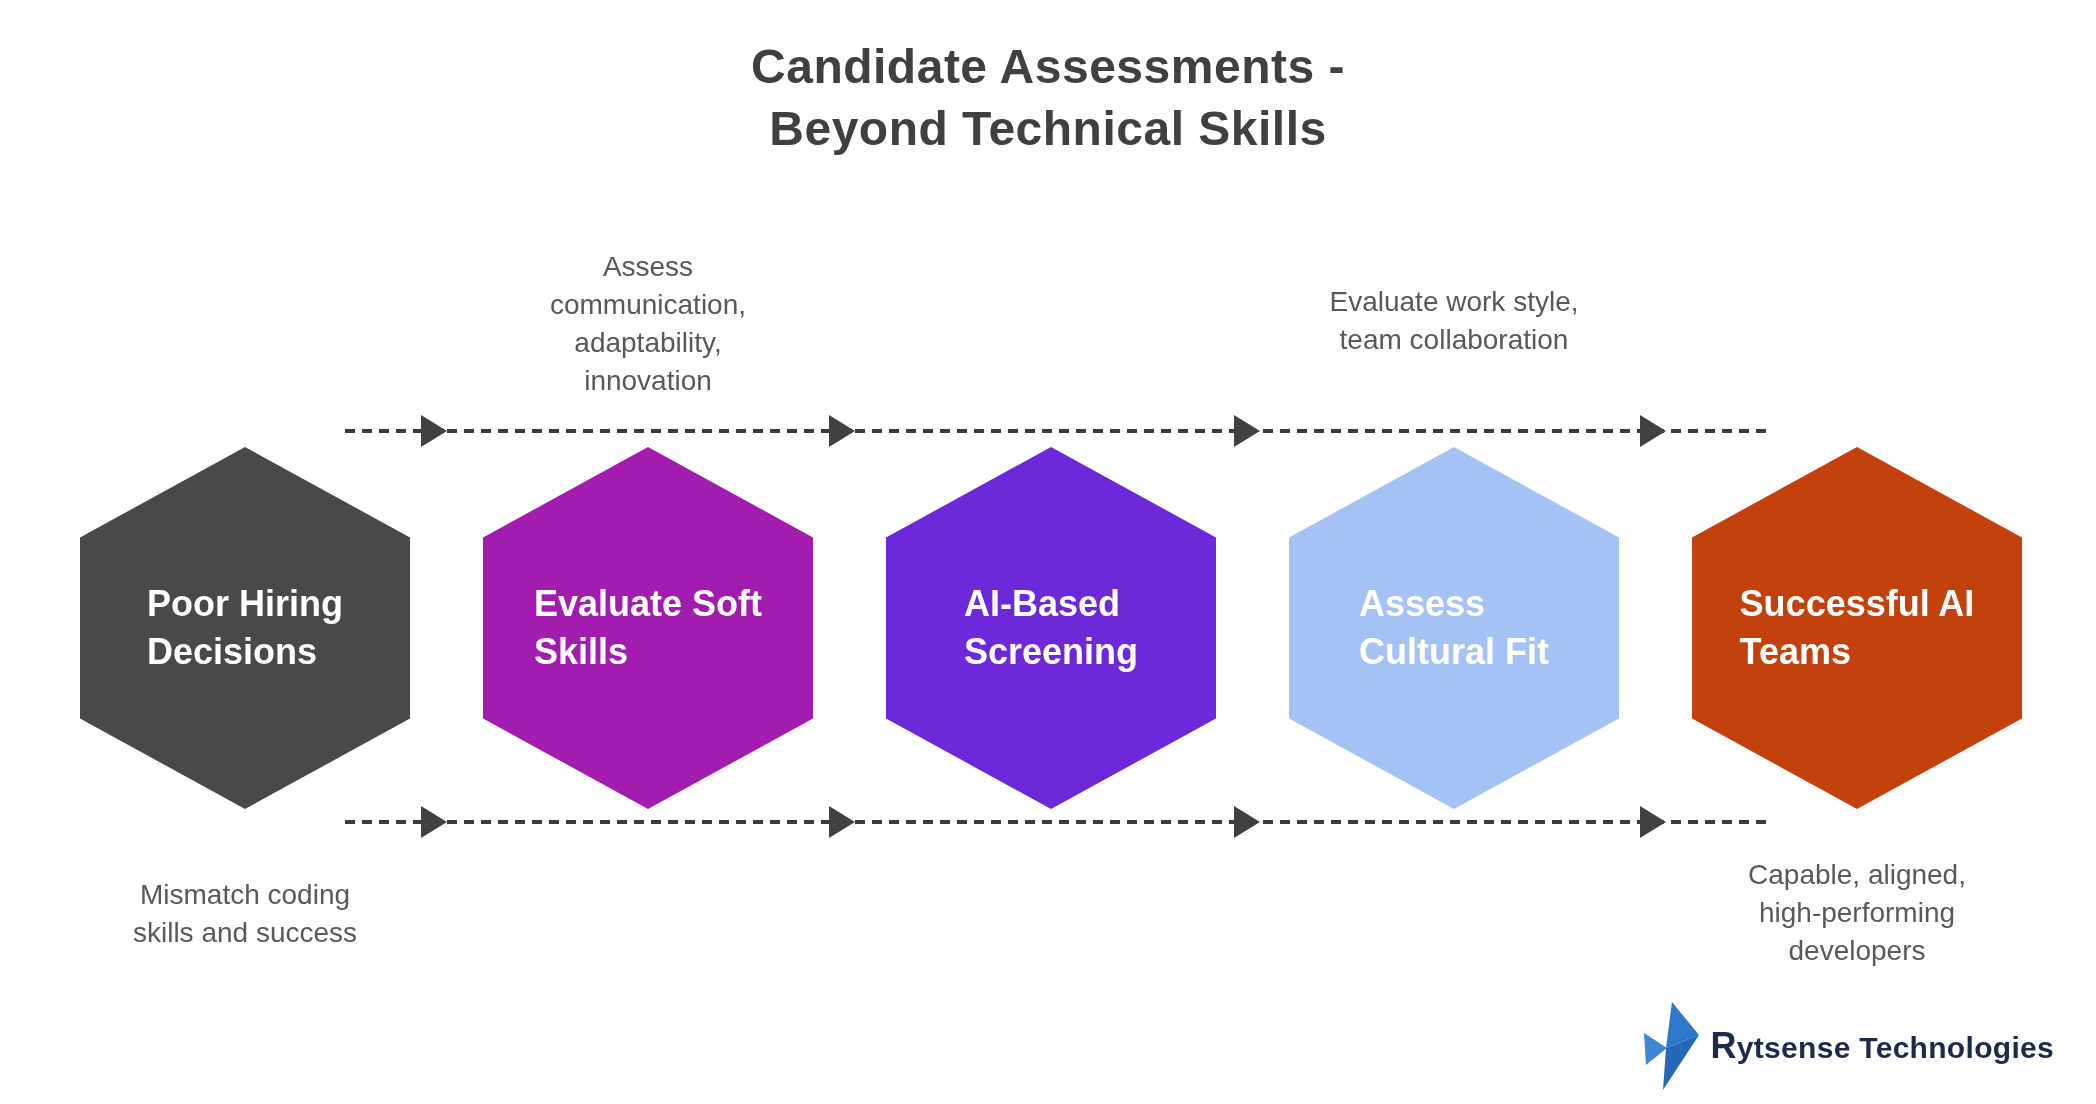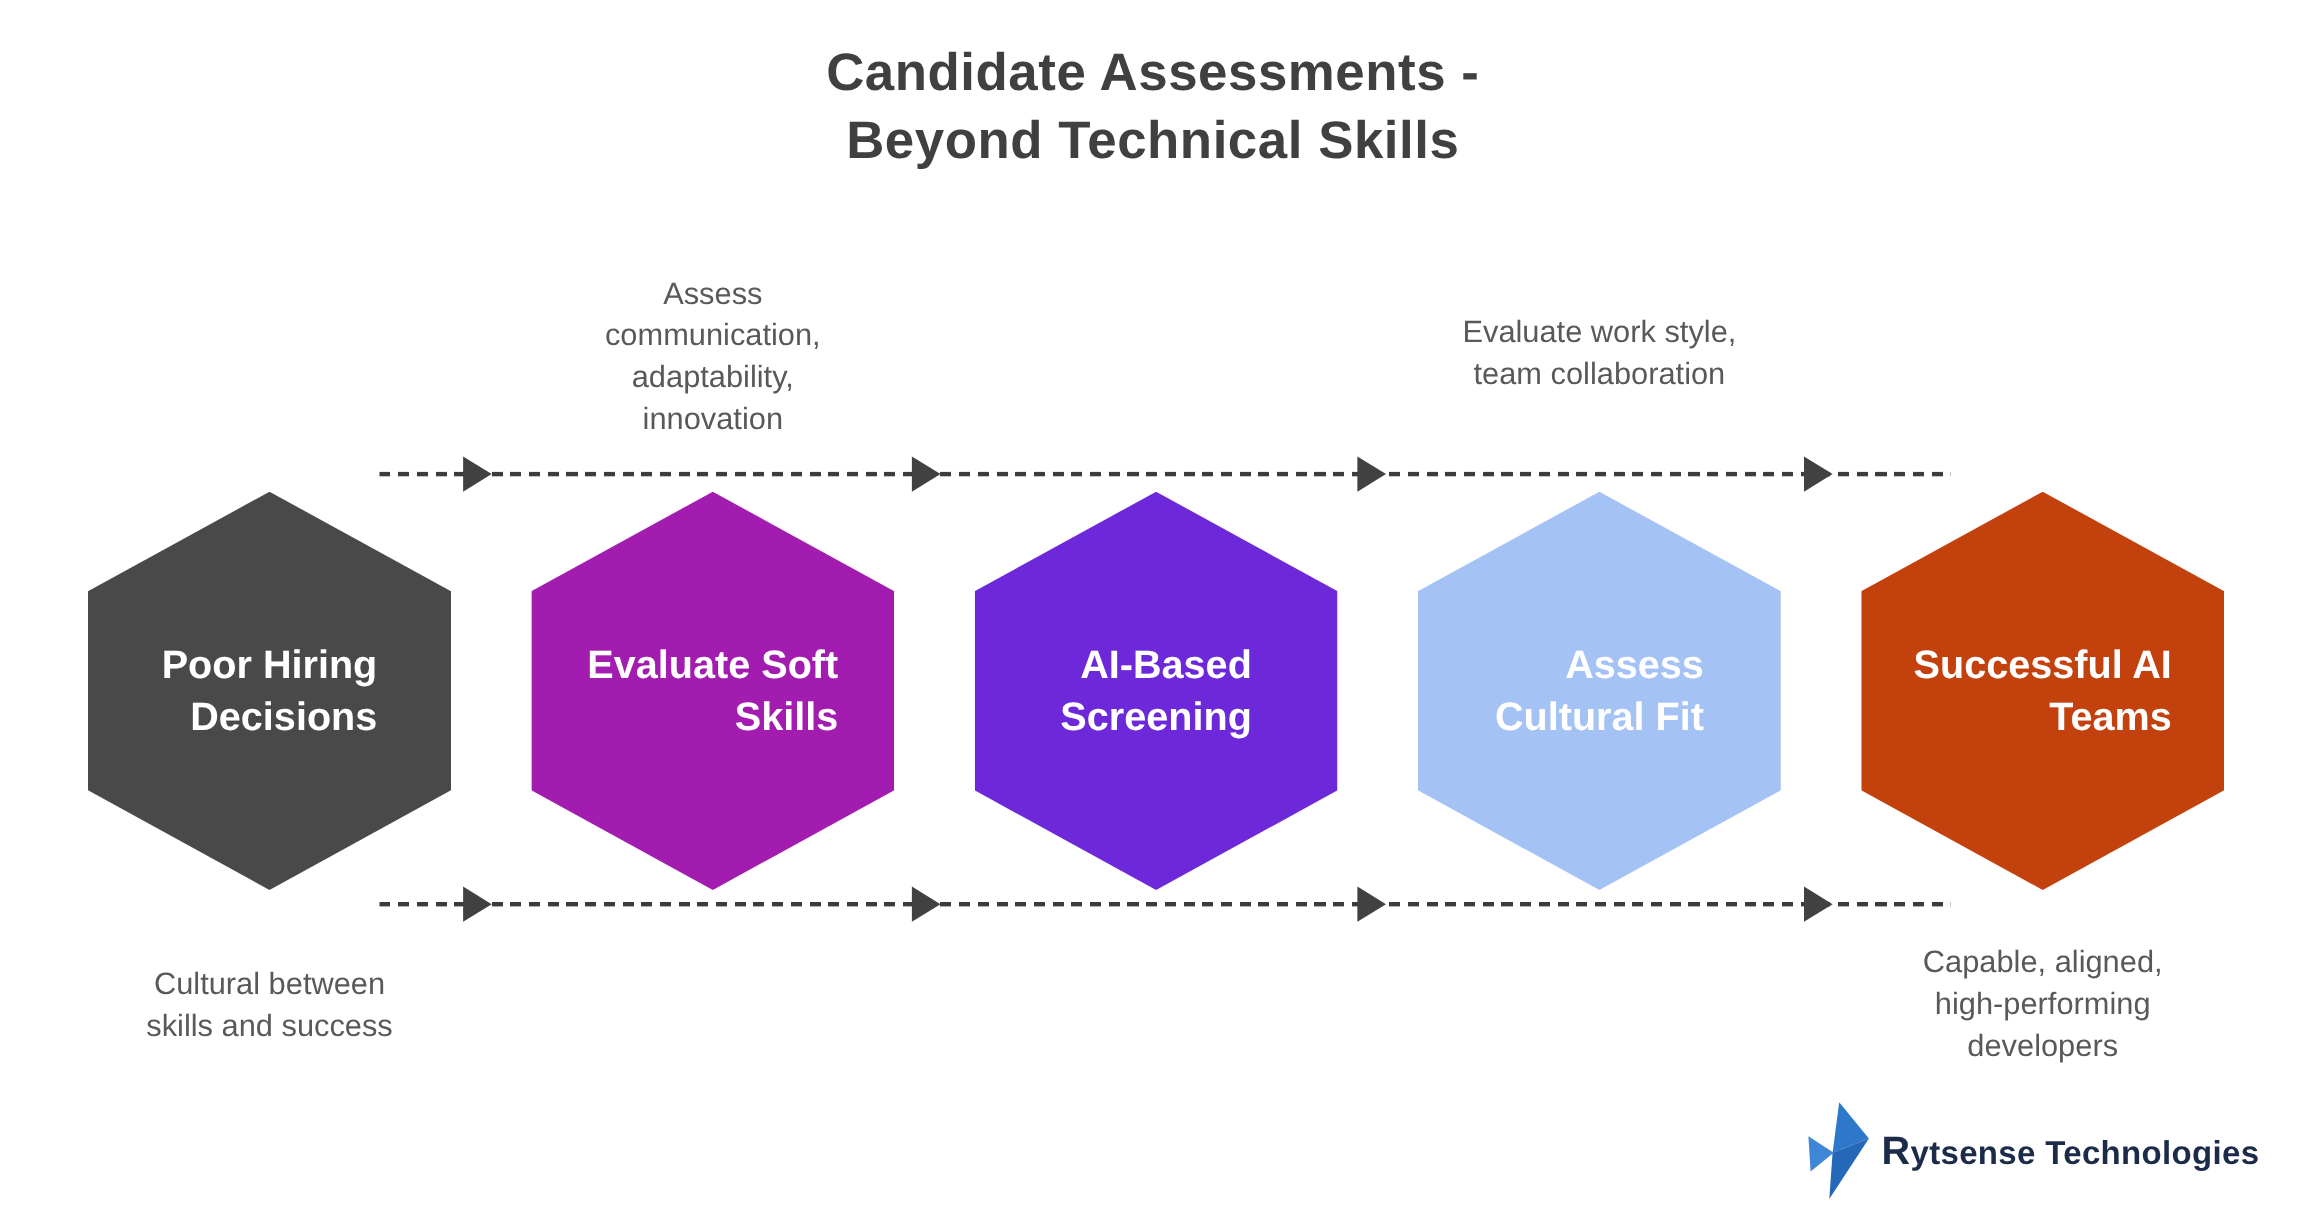--- a/index.html
+++ b/index.html
@@ -73,21 +73,21 @@
     align-items: center;
     justify-content: center;
   }
   .hex-1 { left: 80px; }
   .hex-2 { left: 483px; }
   .hex-3 { left: 886px; }
   .hex-4 { left: 1289px; }
   .hex-5 { left: 1692px; }
 
   .hex-label {
-    text-align: right;
+    text-align: left;
     color: #ffffff;
     font-size: 36px;
     font-weight: 700;
     line-height: 48px;
     white-space: pre-line;
     padding: 0 14px;
   }
 
   .logo {
     position: absolute;
@@ -153,21 +153,21 @@
   </div>
   <div class="hex hex-4" style="background: rgb(164, 194, 244);">
     <div class="hex-label">Assess
 Cultural Fit</div>
   </div>
   <div class="hex hex-5" style="background: #c2410c;">
     <div class="hex-label">Successful AI
 Teams</div>
   </div>
 
-  <div class="note" style="left:245px; top:876px;">Cultural between
+  <div class="note" style="left:245px; top:876px;">Mismatch coding
 skills and success</div>
   <div class="note" style="left:1857px; top:856px;">Capable, aligned,
 high-performing
 developers</div>
 
   <div class="logo">
     <svg width="70" height="92" viewBox="0 0 70 92">
       <polygon points="36,2 63,35 30,48" fill="#2e78cb"></polygon>
       <polygon points="8,33 31,48 10,65" fill="#3f86d6"></polygon>
       <polygon points="30,48 63,35 27,90" fill="#2568b8"></polygon>

